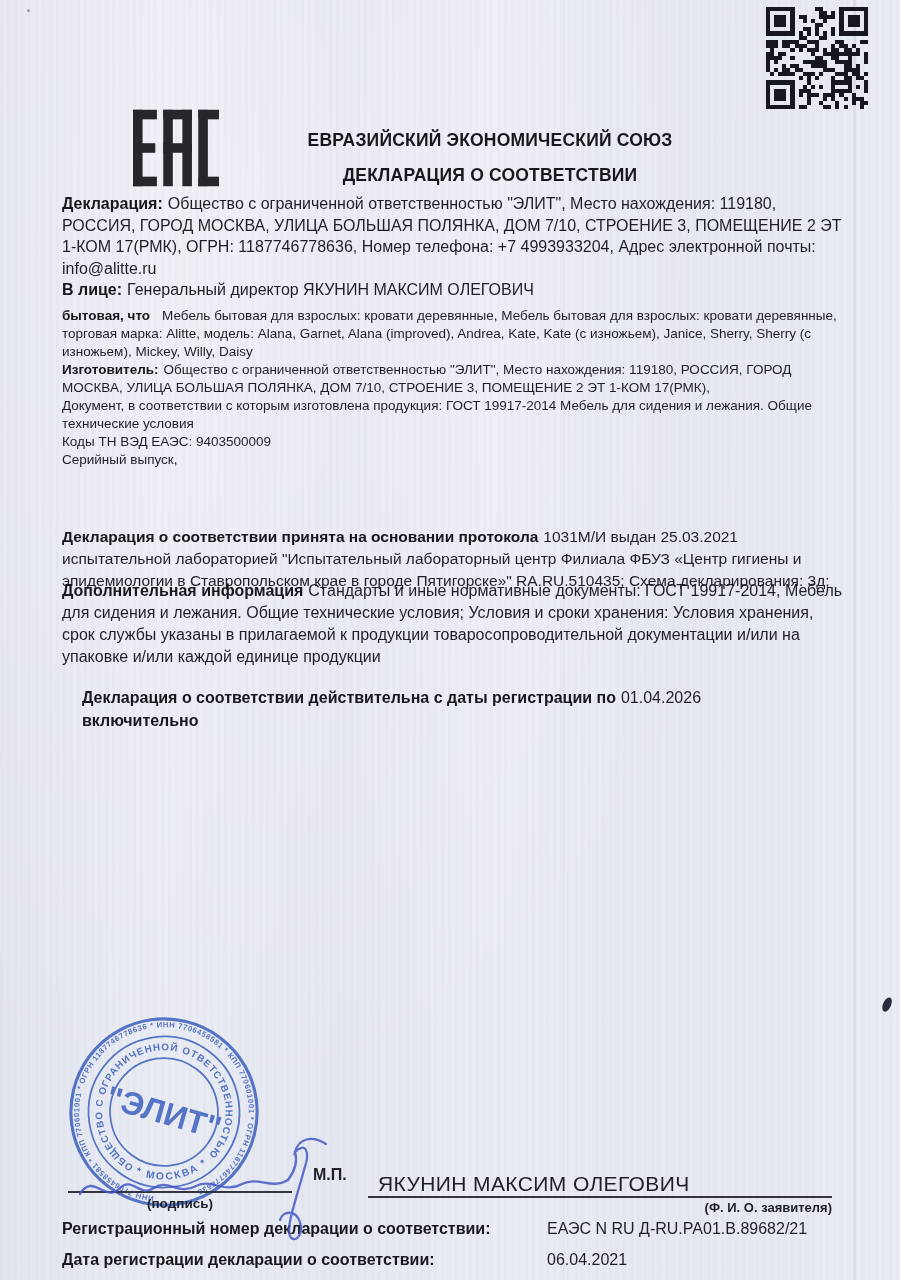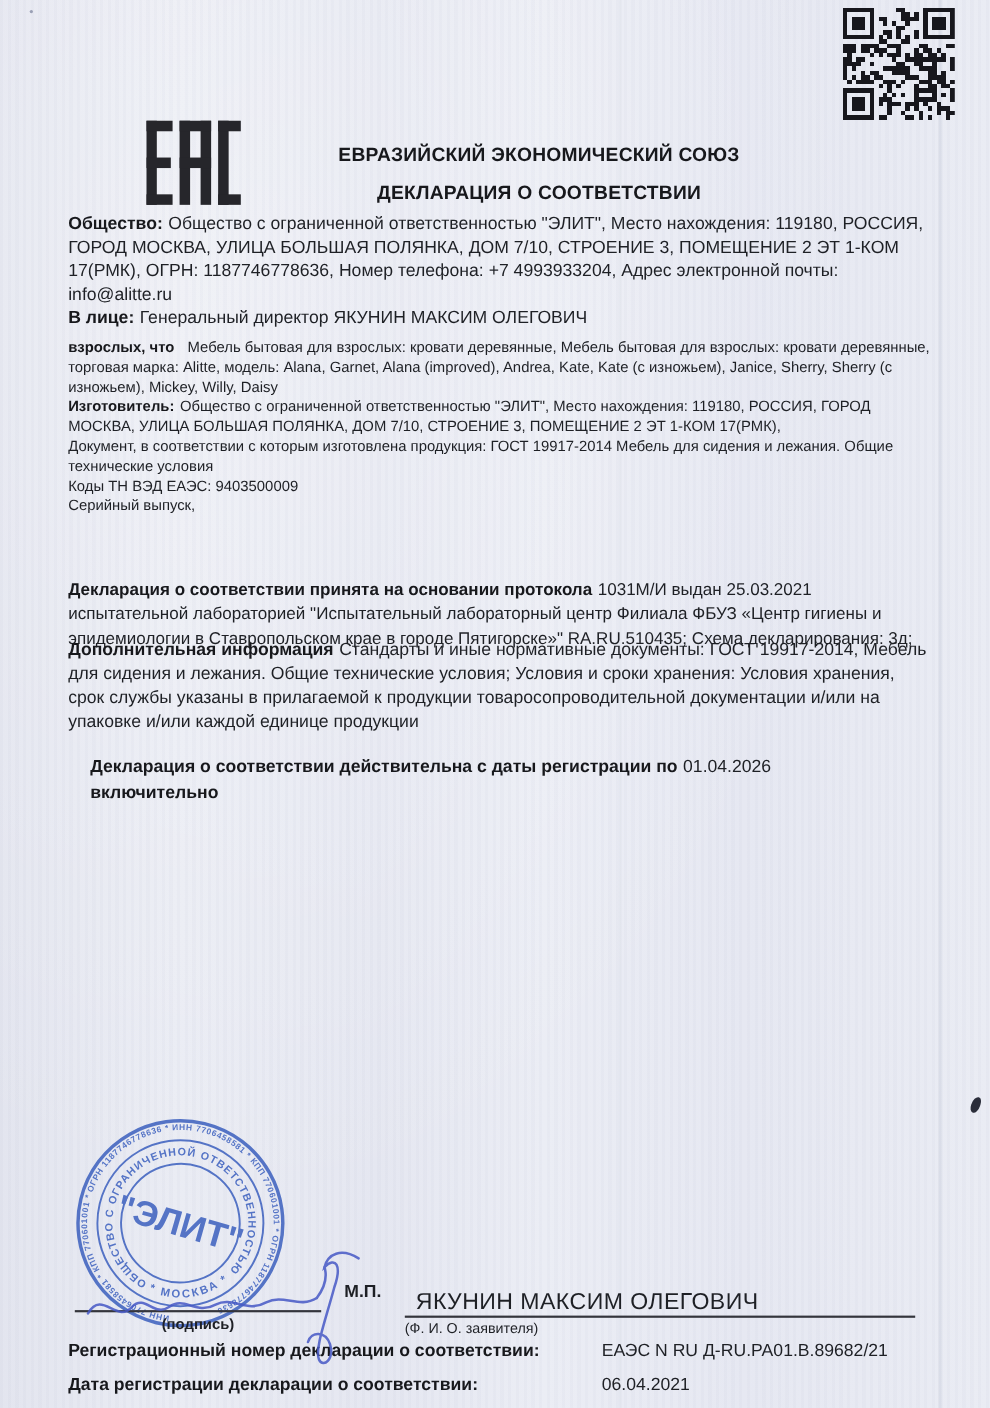--- a/index.html
+++ b/index.html
@@ -31,22 +31,22 @@
   .lbl.block{display:block;}
   .stamp{position:absolute;left:66px;top:1014px;width:196px;height:196px;
          transform:rotate(-8deg);opacity:.88;}
   .signature{position:absolute;left:58px;top:1122px;width:300px;height:130px;z-index:5;opacity:.85;}
   .sig-line{position:absolute;left:68px;top:1191px;width:224px;border-top:2px solid #34353c;}
   .sig-caption{position:absolute;left:68px;top:1196px;width:224px;text-align:center;
                font-size:13.5px;font-weight:bold;}
   .mp{position:absolute;left:313px;top:1166px;font-size:16px;font-weight:bold;}
   .fio-name{position:absolute;left:378px;top:1172px;font-size:21px;letter-spacing:.4px;}
   .fio-line{position:absolute;left:368px;top:1196px;width:464px;border-top:2px solid #34353c;}
-  .fio-caption{position:absolute;left:368px;top:1200px;width:464px;text-align:left;
-               font-size:13px;font-weight:normal;}
+  .fio-caption{position:absolute;left:368px;top:1200px;width:464px;text-align:right;
+               font-size:13px;font-weight:bold;}
   .reg-label{position:absolute;left:62px;font-size:16px;font-weight:bold;color:#17181c;}
   .reg-value{position:absolute;left:547px;font-size:16px;}
   .row1{top:1220px;} .row2{top:1251px;}
   .ink-blob{position:absolute;left:883px;top:997px;width:8px;height:15px;
             background:#2a2d3a;border-radius:60% 40% 55% 45%;transform:rotate(18deg);}
   .speck{position:absolute;left:27px;top:9px;width:3px;height:3px;background:#9aa0b5;border-radius:50%;}
 </style>
 </head>
 <body>
 
@@ -379,26 +379,26 @@
       <rect x="76" y="96" width="4" height="4"></rect>
       <rect x="92" y="96" width="4" height="4"></rect>
     </svg>
 
   <div class="titles">
     <div>ЕВРАЗИЙСКИЙ ЭКОНОМИЧЕСКИЙ СОЮЗ</div>
     <div class="t2">ДЕКЛАРАЦИЯ О СООТВЕТСТВИИ</div>
   </div>
 
   <div class="blk b1">
-    <p><span class="lbl">Общество:</span><span>Общество с ограниченной ответственностью "ЭЛИТ", Место нахождения: 119180, РОССИЯ, ГОРОД МОСКВА, УЛИЦА БОЛЬШАЯ ПОЛЯНКА, ДОМ 7/10, СТРОЕНИЕ 3, ПОМЕЩЕНИЕ 2 ЭТ 1-КОМ 17(РМК), ОГРН: 1187746778636, Номер телефона: +7 4993933204, Адрес электронной почты: info@alitte.ru</span></p>
+    <p><span class="lbl">Декларация:</span><span>Общество с ограниченной ответственностью "ЭЛИТ", Место нахождения: 119180, РОССИЯ, ГОРОД МОСКВА, УЛИЦА БОЛЬШАЯ ПОЛЯНКА, ДОМ 7/10, СТРОЕНИЕ 3, ПОМЕЩЕНИЕ 2 ЭТ 1-КОМ 17(РМК), ОГРН: 1187746778636, Номер телефона: +7 4993933204, Адрес электронной почты: info@alitte.ru</span></p>
     <p><span class="lbl">В лице:</span><span>Генеральный директор ЯКУНИН МАКСИМ ОЛЕГОВИЧ</span></p>
   </div>
 
   <div class="blk b2">
-    <p><span class="lbl" style="margin-right:12px">взрослых, что</span><span>Мебель бытовая для взрослых: кровати деревянные, Мебель бытовая для взрослых: кровати деревянные, торговая марка: Alitte, модель: Alana, Garnet, Alana (improved), Andrea, Kate, Kate (с изножьем), Janice, Sherry, Sherry (с изножьем), Mickey, Willy, Daisy</span></p>
+    <p><span class="lbl" style="margin-right:12px">бытовая, что</span><span>Мебель бытовая для взрослых: кровати деревянные, Мебель бытовая для взрослых: кровати деревянные, торговая марка: Alitte, модель: Alana, Garnet, Alana (improved), Andrea, Kate, Kate (с изножьем), Janice, Sherry, Sherry (с изножьем), Mickey, Willy, Daisy</span></p>
     <p><span class="lbl">Изготовитель:</span><span>Общество с ограниченной ответственностью "ЭЛИТ", Место нахождения: 119180, РОССИЯ, ГОРОД МОСКВА, УЛИЦА БОЛЬШАЯ ПОЛЯНКА, ДОМ 7/10, СТРОЕНИЕ 3, ПОМЕЩЕНИЕ 2 ЭТ 1-КОМ 17(РМК),</span></p>
     <p>Документ, в соответствии с которым изготовлена продукция: ГОСТ 19917-2014 Мебель для сидения и лежания. Общие технические условия</p>
     <p>Коды ТН ВЭД ЕАЭС: 9403500009</p>
     <p>Серийный выпуск,</p>
   </div>
 
 
   <div class="blk protocol">
     <span class="lbl">Декларация о соответствии принята на основании протокола</span><span>1031М/И выдан 25.03.2021 испытательной лабораторией "Испытательный лабораторный центр Филиала ФБУЗ «Центр гигиены и эпидемиологии в Ставропольском крае в городе Пятигорске»" RA.RU.510435; Схема декларирования: 3д;</span>
   </div>

